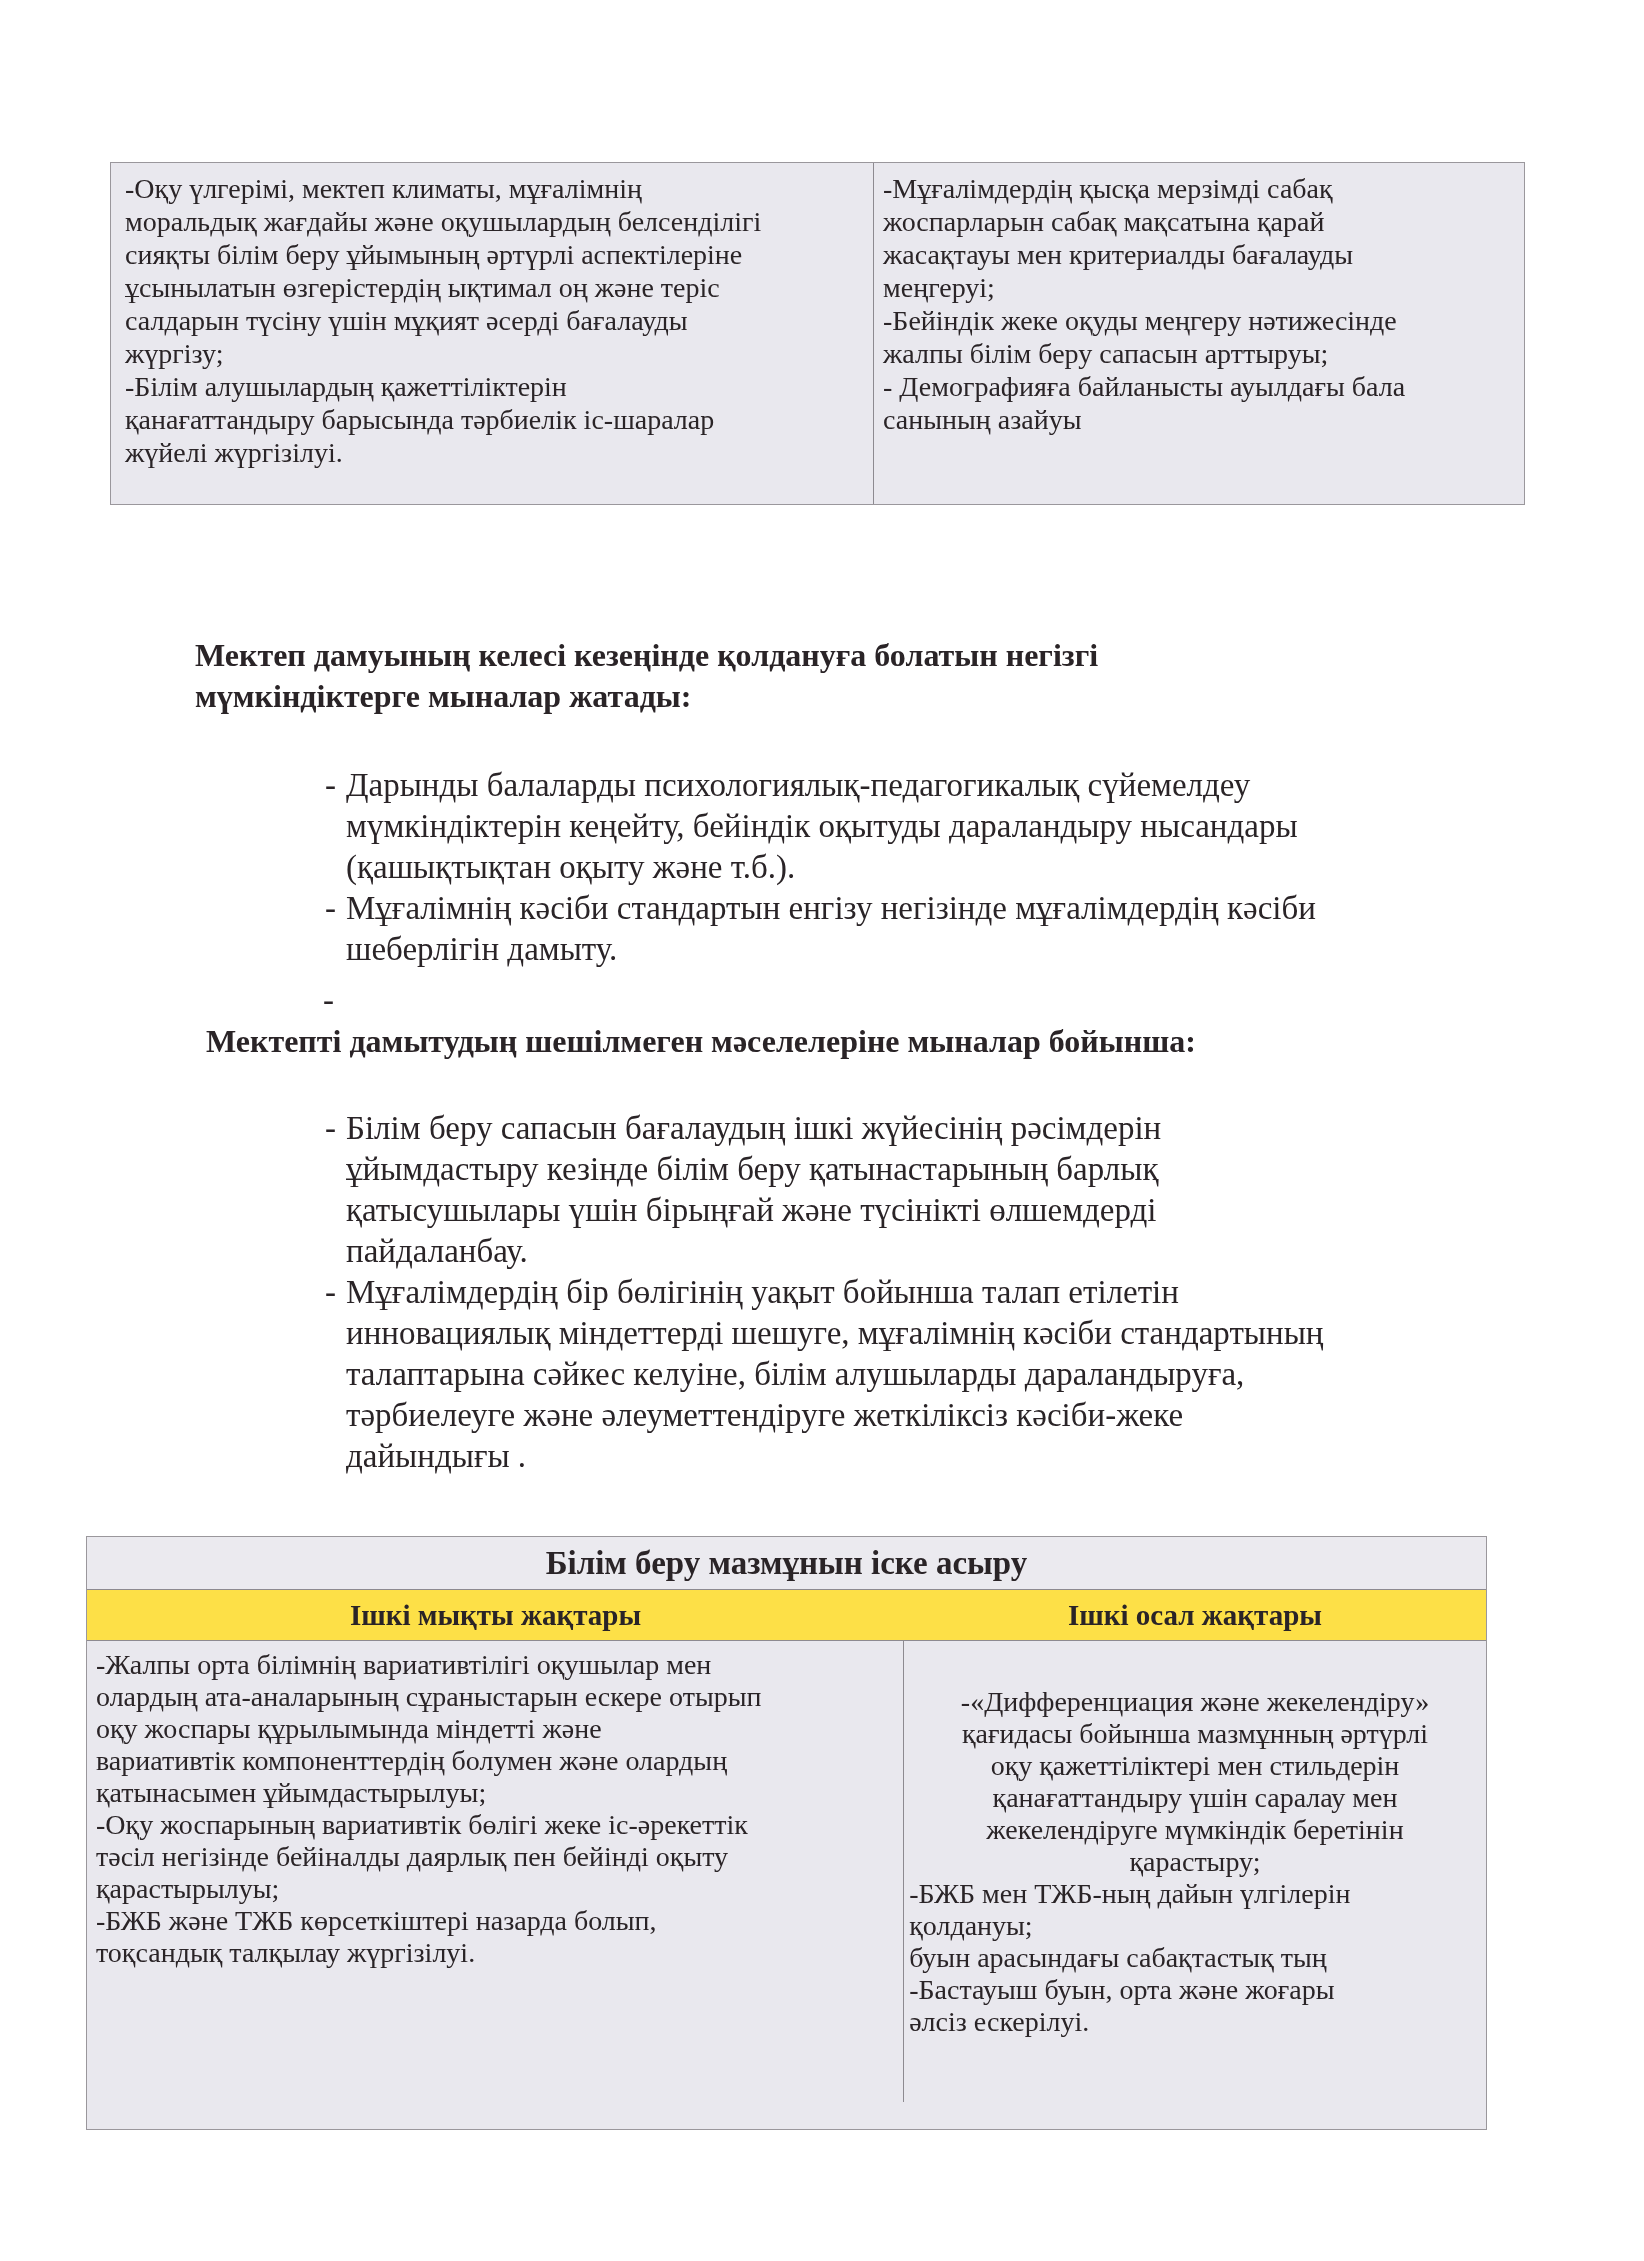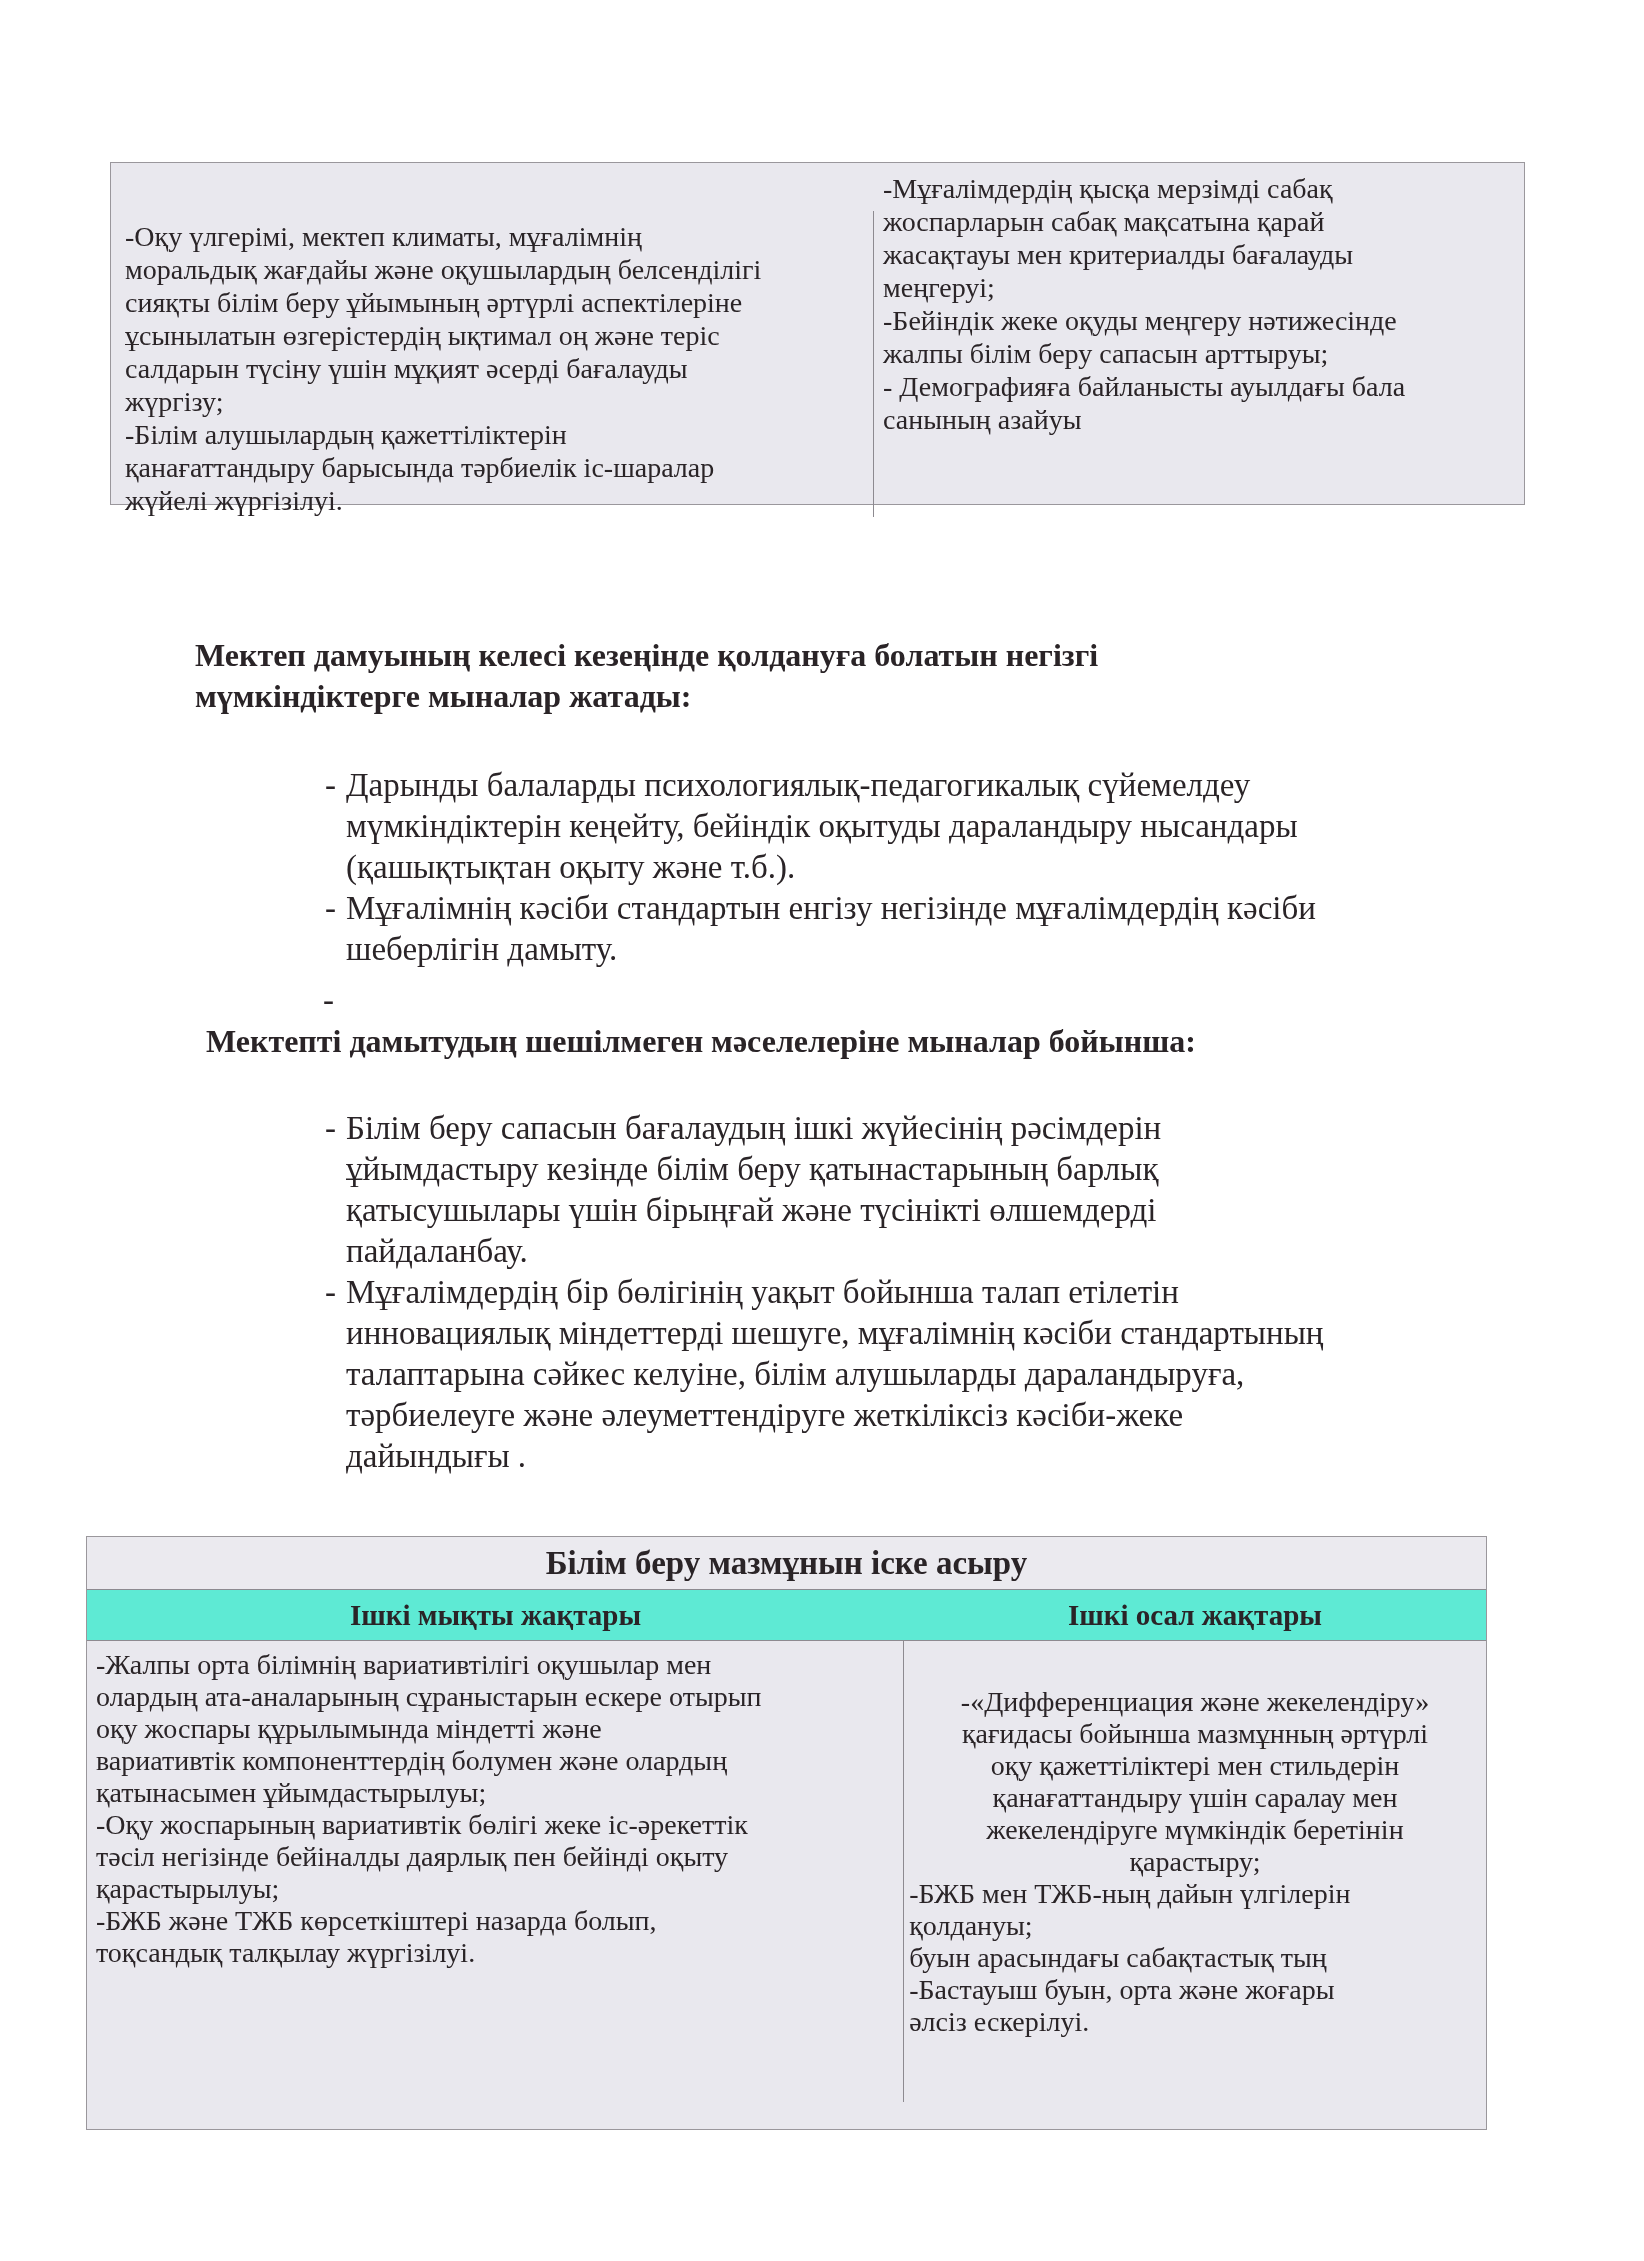--- a/index.html
+++ b/index.html
@@ -24,21 +24,21 @@
     border: 1.9px solid #9a979c;
     background: #e9e8ee;
     box-sizing: border-box;
   }
   .tbl1 .cell {
     padding: 9px 9px 0 9px;
     font-size: 28px;
     line-height: 33px;
     box-sizing: border-box;
   }
-  .tbl1 .cell.left { border-right: 1.9px solid #8d8a90; padding-left: 14px; margin-top: 48px; }
+  .tbl1 .cell.left { border-right: 1.9px solid #8d8a90; padding-left: 14px; }
   .tbl1 .cell.right { padding-left: 9px; }
   .tbl1 .line { display: block; white-space: nowrap; }
 
   
   .heading {
     position: absolute;
     font-weight: bold;
     font-size: 32px;
     line-height: 41px;
     white-space: nowrap;
@@ -74,21 +74,21 @@
     text-align: center;
     font-weight: bold;
     font-size: 33px;
     line-height: 52px;
     background: #ebeaef;
   }
   .tbl2 .head-row {
     height: 50px;
     display: grid;
     grid-template-columns: 817px 1fr;
-    background: #5eead4;
+    background: #fde047;
     border-bottom: 1.9px solid #8d8a90;
     font-weight: bold;
     font-size: 29px;
     line-height: 50px;
     text-align: center;
   }
   .tbl2 .body-row {
     display: grid;
     grid-template-columns: 817px 1fr;
     height: 461px;

